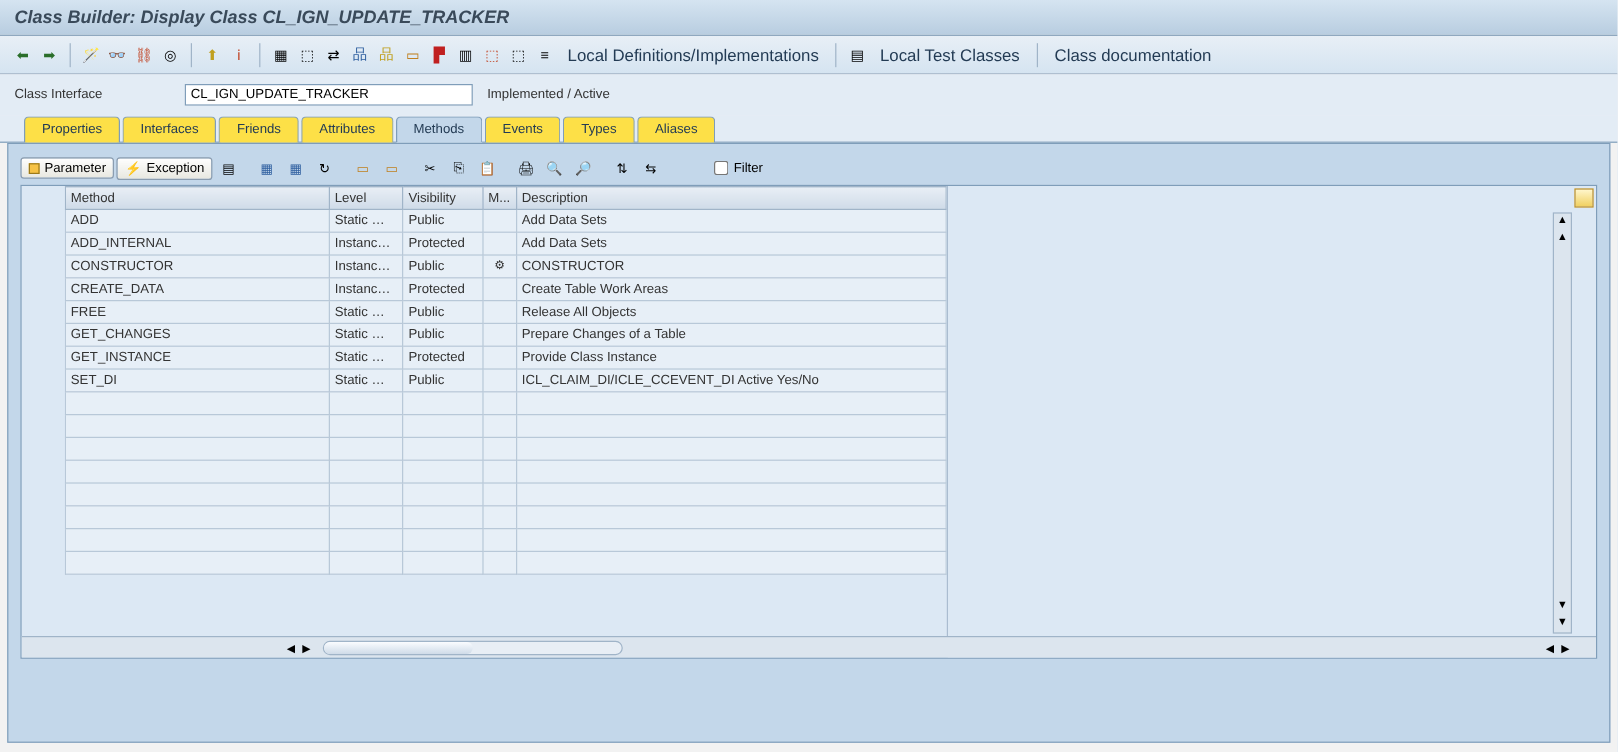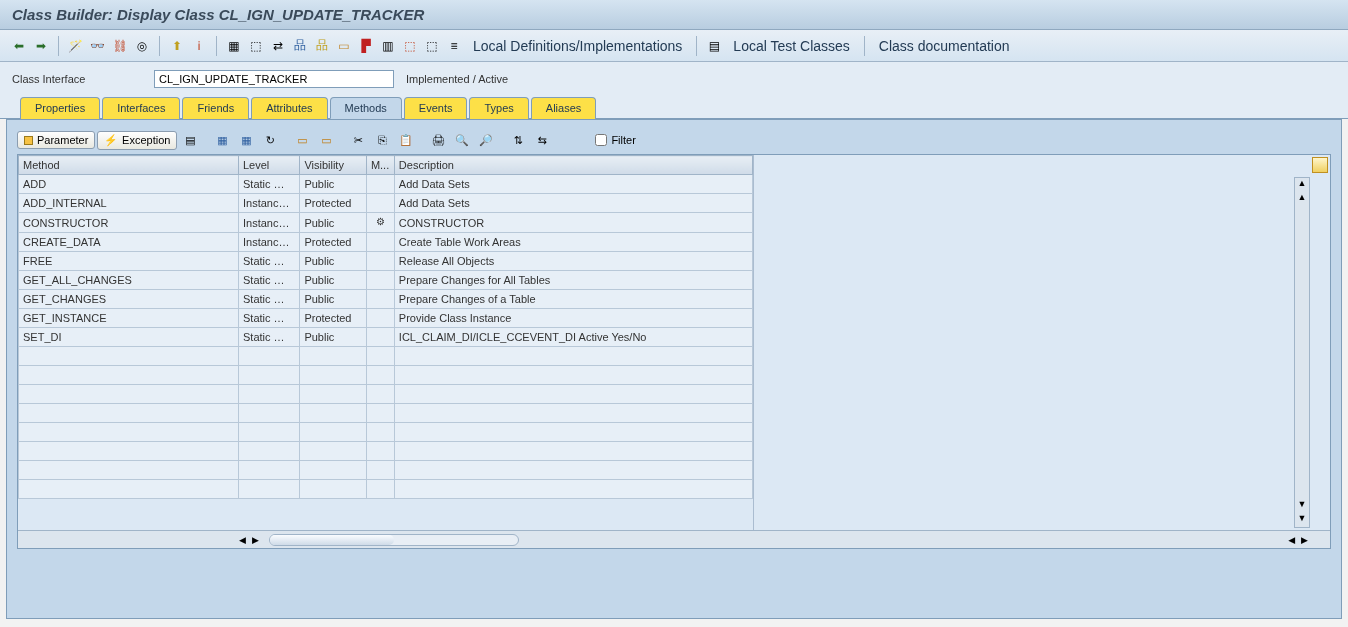--- a/index.html
+++ b/index.html
@@ -137,20 +137,21 @@
   font-size: 11px;
 }
 .filter-box { margin-left: 40px; display: flex; align-items: center; gap: 4px; }
 .filter-box input[type=checkbox] { width: 12px; height: 12px; }
 .grid-wrapper {
   border: 1px solid #7f9db9;
   background: #dce8f4;
   height: 395px;
   overflow: hidden;
   position: relative;
+  padding-left: 36px;
 }
 .grid-container {
   display: flex;
   height: 100%;
 }
 .grid-main { width: 735px; overflow: hidden; }
 .grid-right-pad { flex: 1; background: #dce8f4; border-left: 1px solid #aabcd0; }
 table.grid { border-collapse: collapse; width: 100%; }
 table.grid th {
   background: linear-gradient(#e8eef5, #cfdbe8);
@@ -368,27 +369,20 @@
                 <td class="col-desc">Create Table Work Areas</td>
               </tr>
               <tr>
                 <td class="col-method">FREE</td>
                 <td class="col-level">Static …</td>
                 <td class="col-vis">Public</td>
                 <td class="col-m"></td>
                 <td class="col-desc">Release All Objects</td>
               </tr>
               <tr>
-                <td class="col-method">GET_ALL_CHANGES</td>
-                <td class="col-level">Static …</td>
-                <td class="col-vis">Public</td>
-                <td class="col-m"></td>
-                <td class="col-desc">Prepare Changes for All Tables</td>
-              </tr>
-              <tr>
                 <td class="col-method">GET_CHANGES</td>
                 <td class="col-level">Static …</td>
                 <td class="col-vis">Public</td>
                 <td class="col-m"></td>
                 <td class="col-desc">Prepare Changes of a Table</td>
               </tr>
               <tr>
                 <td class="col-method">GET_INSTANCE</td>
                 <td class="col-level">Static …</td>
                 <td class="col-vis">Protected</td>

